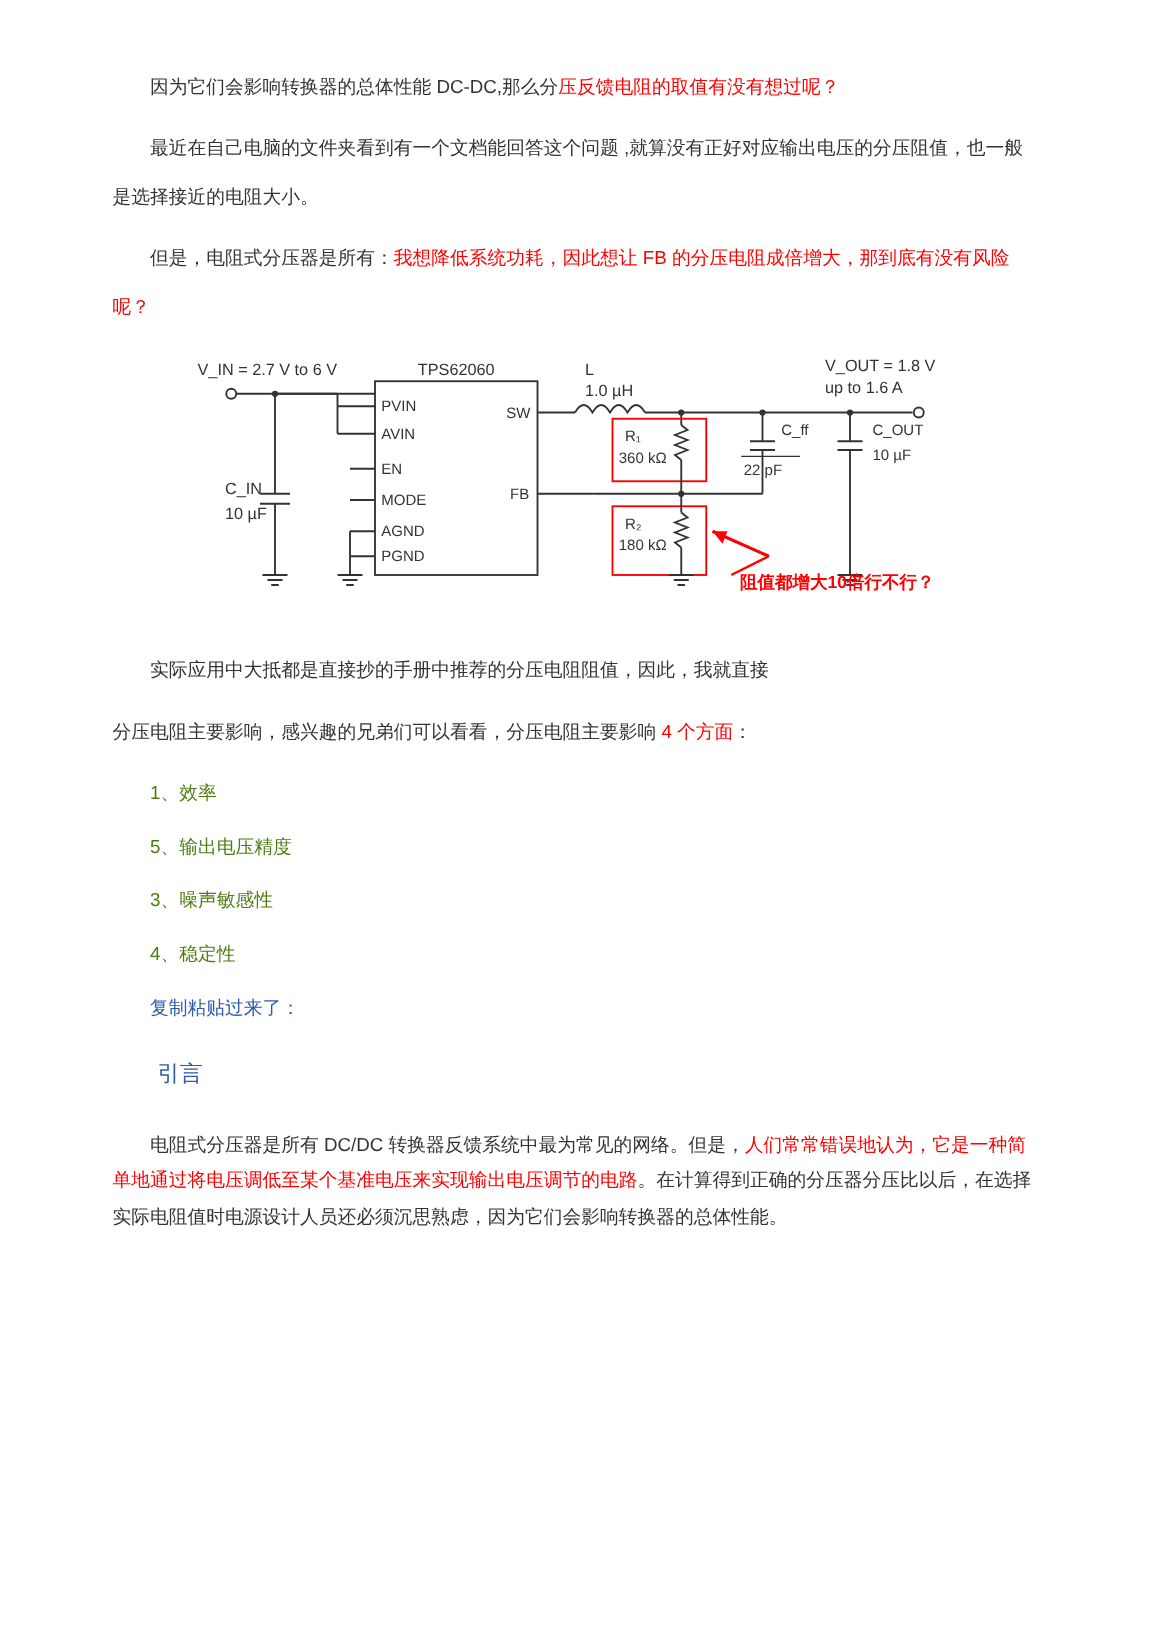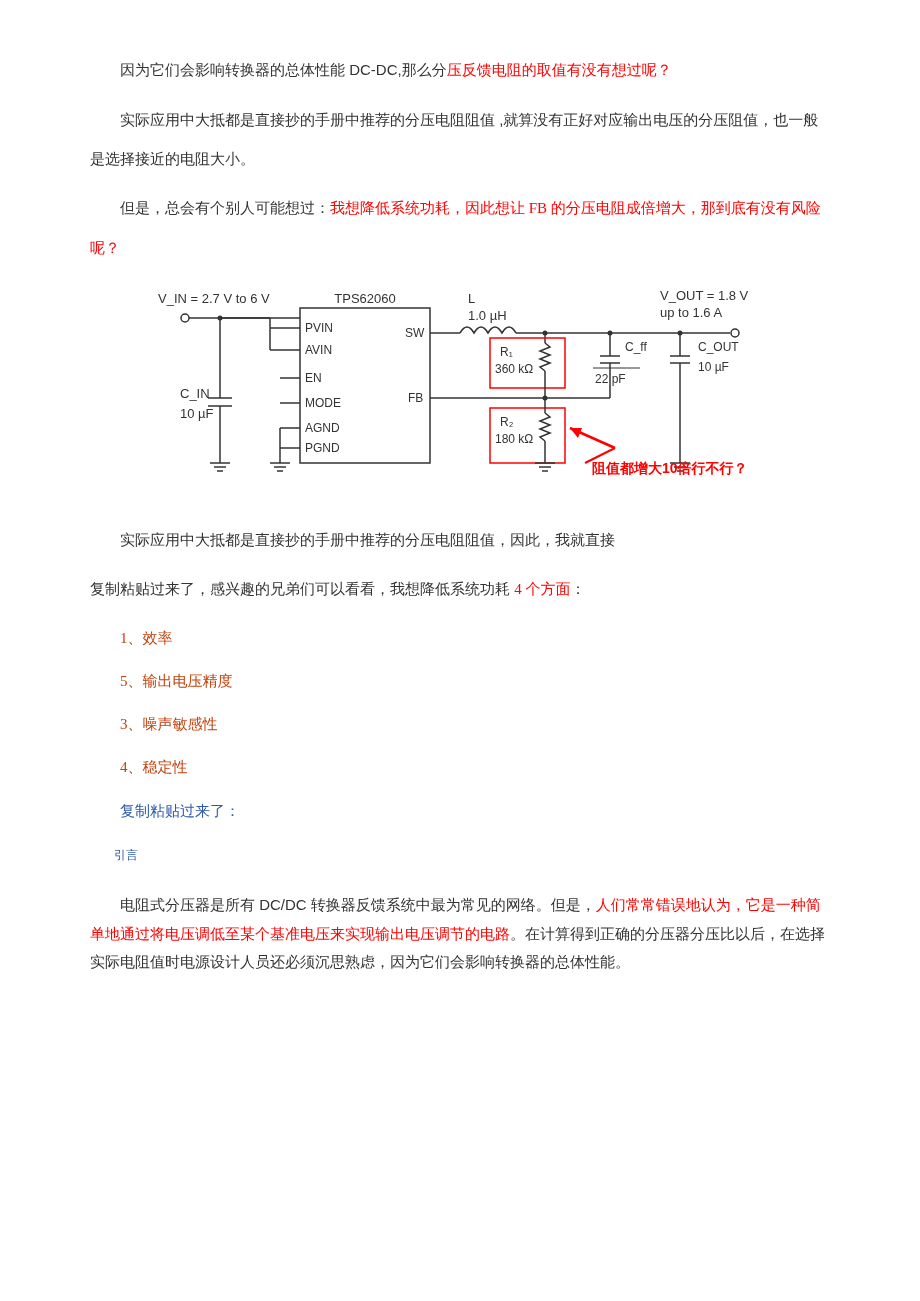--- a/index.html
+++ b/index.html
@@ -13,35 +13,34 @@
     width: 920px;
     box-sizing: border-box;
   }
   p {
     margin: 0 0 10px 0;
     text-indent: 2em;
   }
   p.no-indent {
     text-indent: 0;
   }
-  .red { color: #ff0000; font-family: Liberation Serif, serif; }
+  .red { color: #ff0000; }
   .list-item {
     text-indent: 2em;
     margin: 4px 0;
-    color: #c2410c;
-    font-family: Liberation Serif, serif;
+    color: #4d7c0f;
   }
   .intro-label {
     text-indent: 2em;
     color: #2e5aac;
   }
   .intro-heading {
     text-indent: 2em;
     color: #2e5aac;
-    font-size: 12px;
+    font-size: 18px;
     margin-top: 8px;
   }
   .last-para {
     text-indent: 2em;
     line-height: 1.9;
     margin-top: 20px;
   }
   .last-para .red { color: #ff0000; }
   .circuit {
     display:block;
@@ -52,24 +51,24 @@
   .circuit svg { display:block; }
   svg text { font-family: Arial, sans-serif; }
 </style>
 </head>
 <body>
 
 <p>
   <span>因为它们会影响转换器的总体性能 DC-DC,那么分</span><span class="red">压反馈电阻的取值有没有想过呢？</span>
 </p>
 
-<p>实际应用中大抵都是直接抄的手册中推荐的分压电阻阻值 ,就算没有正好对应输出电压的分压阻值，也一般是选择接近的电阻大小。</p>
+<p>最近在自己电脑的文件夹看到有一个文档能回答这个问题 ,就算没有正好对应输出电压的分压阻值，也一般是选择接近的电阻大小。</p>
 
 <p>
-  <span>但是，总会有个别人可能想过：</span><span class="red">我想降低系统功耗，因此想让 FB 的分压电阻成倍增大，那到底有没有风险呢？</span>
+  <span>但是，电阻式分压器是所有：</span><span class="red">我想降低系统功耗，因此想让 FB 的分压电阻成倍增大，那到底有没有风险呢？</span>
 </p>
 
 <div class="circuit">
 <svg viewBox="0 0 620 230" width="620" height="230">
 
   <text x="8" y="25" font-size="13" fill="#333"><tspan>V_IN = 2.7 V to 6 V</tspan></text>
 
   <circle cx="35" cy="40" r="4" fill="none" stroke="#333" stroke-width="1.5"></circle>
   <line x1="39" y1="40" x2="150" y2="40" stroke="#333" stroke-width="1.5"></line>
 
@@ -170,21 +169,21 @@
   <path d="M465 170 L420 150" stroke="#f00" stroke-width="2.5" fill="none"></path>
   <polygon points="420,150 432,150 428,160" fill="#f00"></polygon>
   <path d="M465 170 L435 185" stroke="#f00" stroke-width="2"></path>
   <text x="442" y="195" font-size="14" font-weight="bold" fill="#f00"><tspan>阻值都增大10倍行不行？</tspan></text>
 </svg>
 </div>
 
 <p>实际应用中大抵都是直接抄的手册中推荐的分压电阻阻值，因此，我就直接</p>
 
 <p class="no-indent">
-  <span>复制粘贴过来了，感兴趣的兄弟们可以看看，我想降低系统功耗 </span><span class="red">4 个方面</span><span>：</span>
+  <span>分压电阻主要影响，感兴趣的兄弟们可以看看，分压电阻主要影响 </span><span class="red">4 个方面</span><span>：</span>
 </p>
 
 <p class="list-item">1、效率</p>
 <p class="list-item">5、输出电压精度</p>
 <p class="list-item">3、噪声敏感性</p>
 <p class="list-item">4、稳定性</p>
 
 <p class="intro-label">复制粘贴过来了：</p>
 
 <p class="intro-heading">引言</p>

